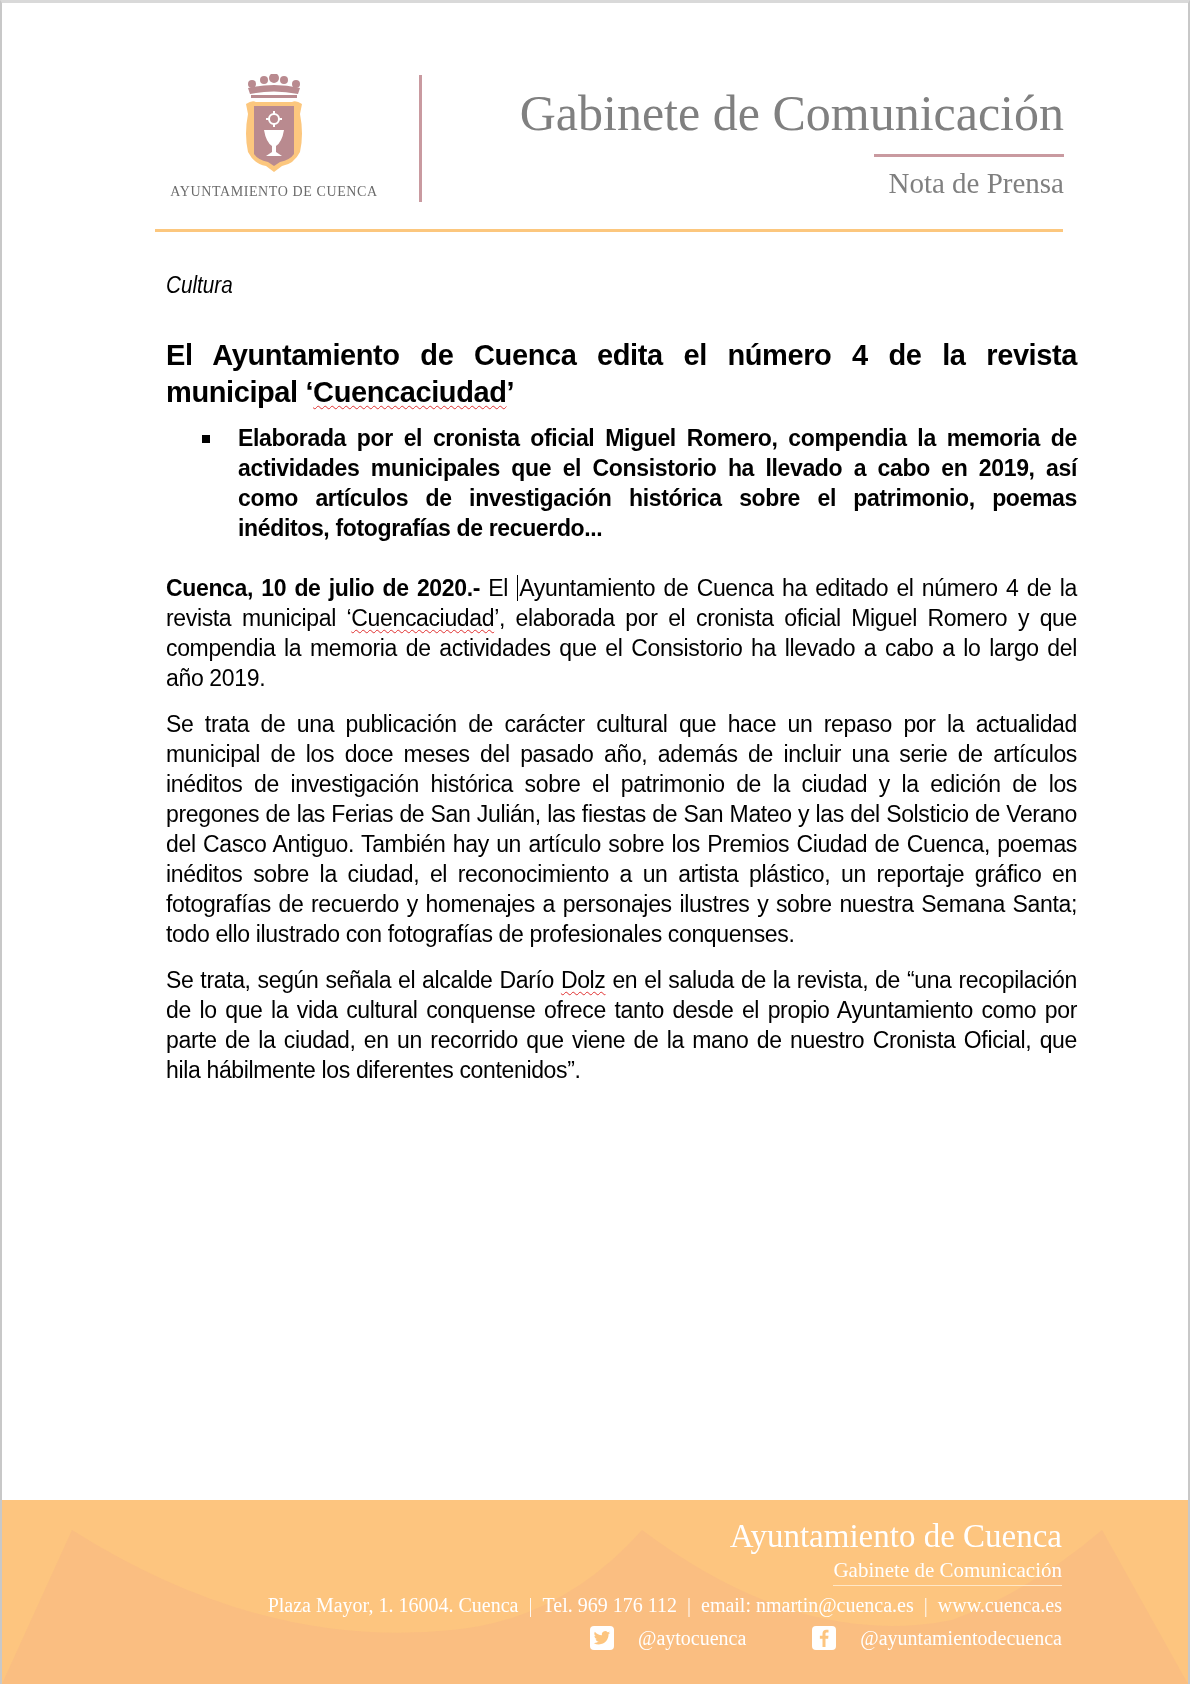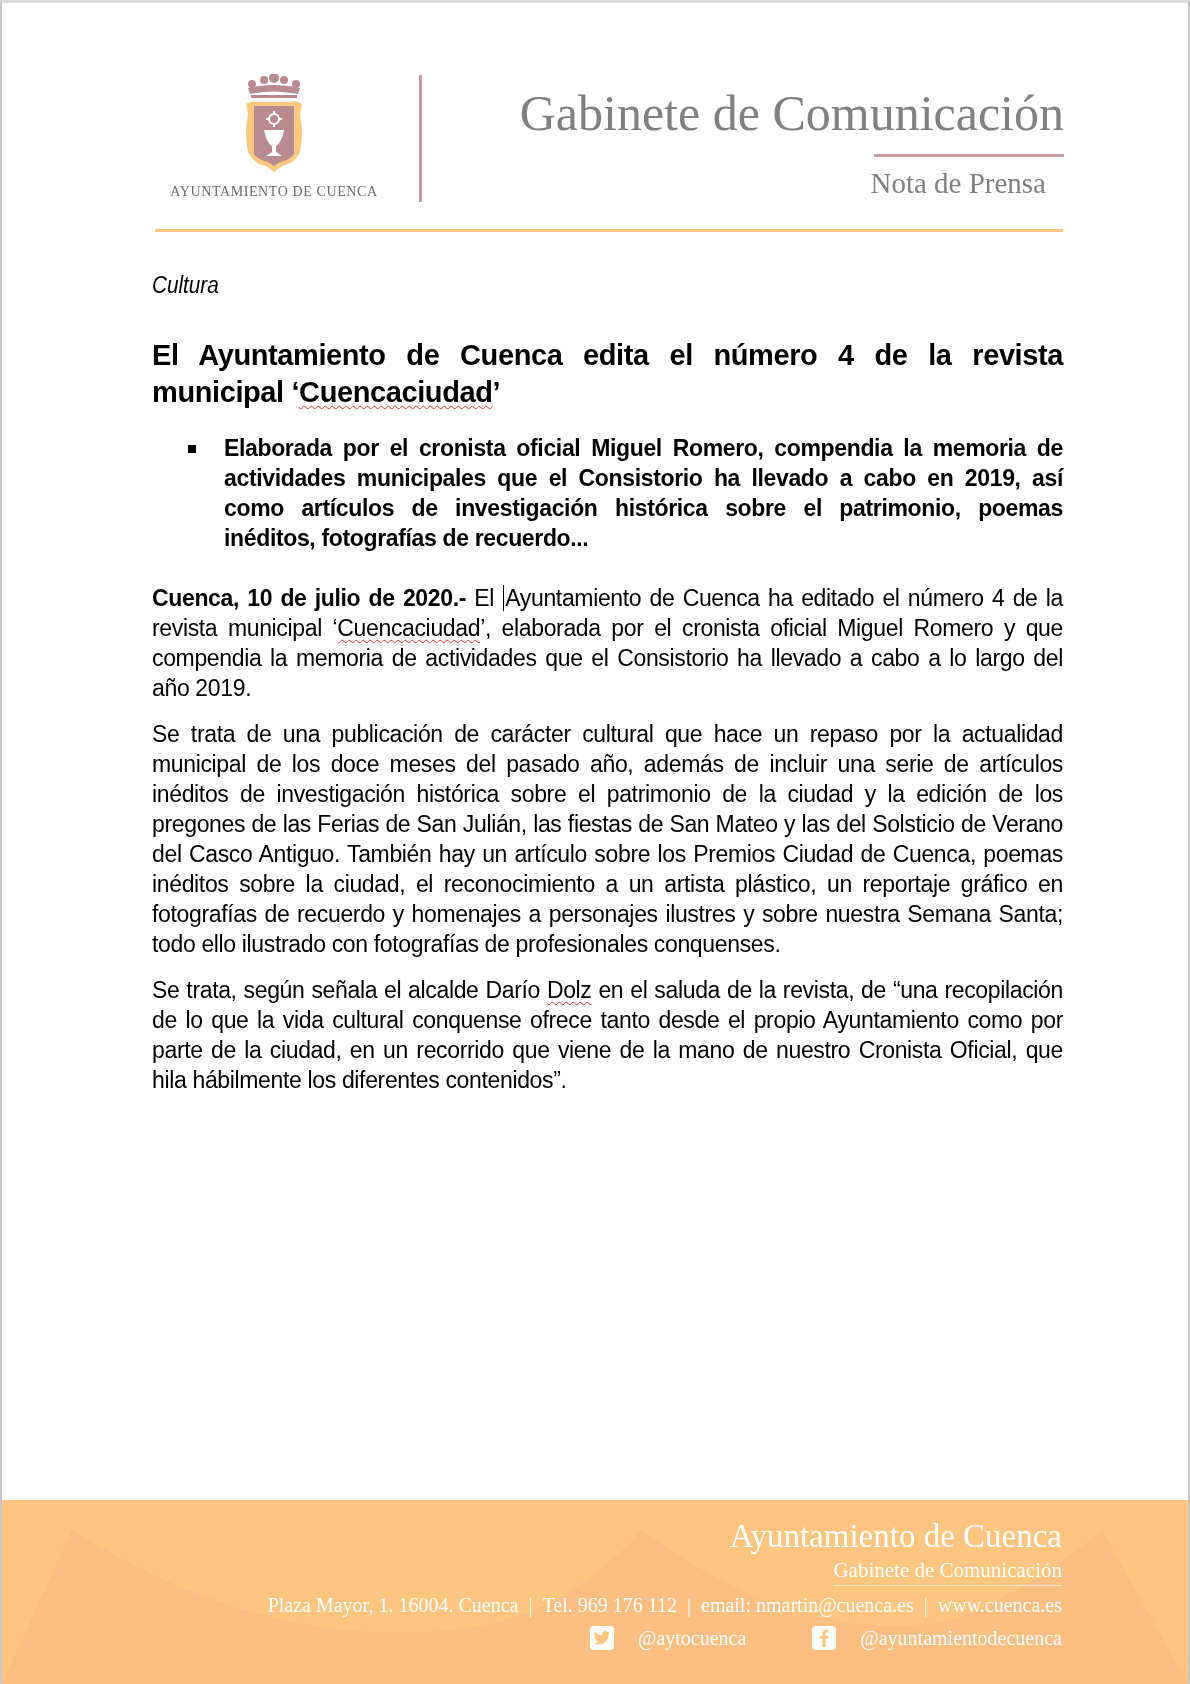--- a/index.html
+++ b/index.html
@@ -18,31 +18,31 @@
     font-family: "Liberation Serif", serif; font-size: 14px; letter-spacing: 0.6px;
     color: #6b6b6b; margin-top: 10px; white-space: nowrap;
   }
   .header-divider { position: absolute; left: 419px; top: 75px; width: 3px; height: 127px; background: #c99aa0; }
   .header-title {
     position: absolute; right: 126px; top: 84px;
     font-family: "Liberation Serif", serif; font-size: 50px; color: #808080; white-space: nowrap;
   }
   .title-rule { position: absolute; right: 126px; top: 154px; width: 190px; height: 3px; background: #c99aa0; }
   .header-subtitle {
-    position: absolute; right: 144px; top: 167px;
+    position: absolute; right: 126px; top: 167px;
     font-family: "Liberation Serif", serif; font-size: 29px; color: #808080; white-space: nowrap;
   }
   .header-rule { position: absolute; left: 155px; top: 229px; width: 908px; height: 3px; background: #fcc77e; }
 
   
-  .content { position: absolute; left: 152px; top: 272px; width: 911px; }
+  .content { position: absolute; left: 166px; top: 272px; width: 911px; }
   .section-label { font-style: italic; font-size: 23px; margin-bottom: 26px; transform: scaleX(0.9); transform-origin: left; }
   .headline { font-weight: bold; font-size: 29px; line-height: 37px; text-align: justify; letter-spacing: -0.4px; margin-top: 38px; }
   .spell { text-decoration: underline wavy #e03030; text-decoration-thickness: 1px; text-underline-offset: 3px; }
-  .bullet-list { list-style: none; margin: 22px 0 0 0; padding-left: 72px; position: relative; }
+  .bullet-list { list-style: none; margin: 12px 0 0 0; padding-left: 72px; position: relative; }
   .bullet-item { position: relative; font-weight: bold; font-size: 23px; line-height: 30px; text-align: justify; letter-spacing: -0.35px; }
   .bullet-mark { position: absolute; left: -36px; top: 12px; width: 8px; height: 8px; background: #000; }
   .para { font-size: 23px; line-height: 30px; text-align: justify; margin-top: 16px; letter-spacing: -0.35px; }
   .para:first-of-type { margin-top: 30px; }
   .para-strong { font-weight: bold; margin-top: 35px; }
   .cursor { display: inline-block; width: 1px; height: 26px; background: #000; vertical-align: -5px; margin: 0 1px; }
 
   
   .footer { position: absolute; left: 2px; top: 1500px; width: 1186px; height: 184px; background: #fdc57f; overflow: hidden; }
   .footer svg.bg { position: absolute; left: 0; top: 0; }

